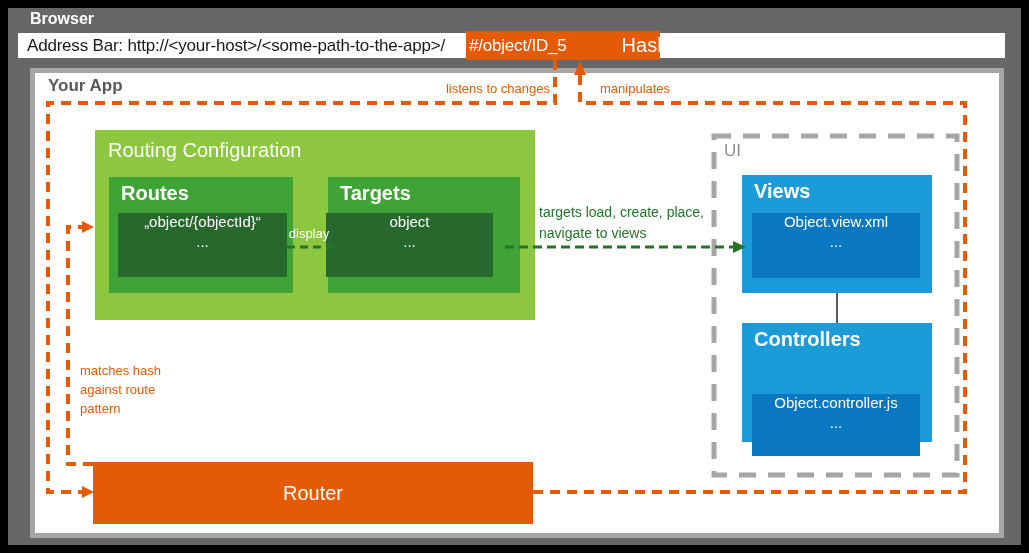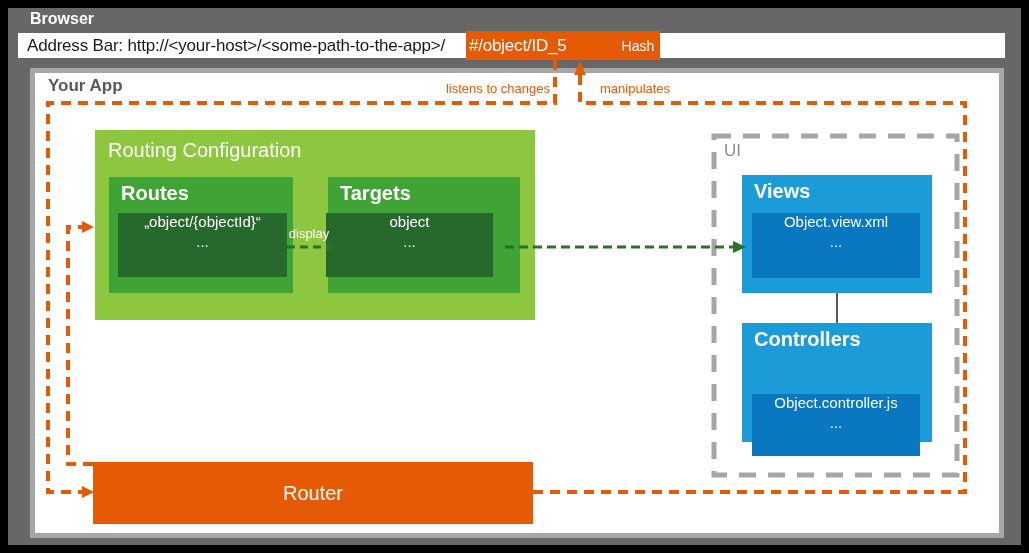--- a/index.html
+++ b/index.html
@@ -9,21 +9,21 @@
   }
   .chrome{position:absolute;left:8px;top:8px;width:1013px;height:537px;background:#676767;}
   .browser-label{position:absolute;left:30px;top:10px;font-size:16px;font-weight:bold;color:#fff;}
   .address-bar{position:absolute;left:18px;top:33px;width:987px;height:25px;background:#fff;}
   .address-text{position:absolute;left:9px;top:0;line-height:25px;font-size:17px;color:#1a1a1a;white-space:nowrap;letter-spacing:-0.2px;}
   .hash-box{
     position:absolute;left:466px;top:31px;width:194px;height:29px;background:#e45a05;
     display:flex;align-items:center;justify-content:space-between;padding:0 12px 0 3px;box-sizing:border-box;gap:29px;
   }
   .hash-value{font-size:17px;color:#fff;letter-spacing:-0.2px;}
-  .hash-label{font-size:14px;color:#fff;margin-left:26px;}
+  .hash-label{font-size:20px;color:#fff;margin-left:26px;}
   .app-panel{position:absolute;left:30px;top:68px;width:974px;height:470px;background:#fff;border:5px solid #a6a6a6;box-sizing:border-box;}
   .your-app-label{position:absolute;left:48px;top:76px;font-size:17px;font-weight:bold;color:#595959;}
 
   .box{position:absolute;box-sizing:border-box;}
   .rc-box{left:95px;top:130px;width:440px;height:190px;background:#8dc63f;}
   .rc-title{position:absolute;left:13px;top:9px;font-size:20px;color:#fff;}
   .routes-box{left:109px;top:177px;width:184px;height:116px;background:#3fa435;}
   .targets-box{left:328px;top:177px;width:192px;height:116px;background:#3fa435;}
   .views-box{left:742px;top:175px;width:190px;height:118px;background:#1b9cd8;}
   .controllers-box{left:742px;top:323px;width:190px;height:119px;background:#1b9cd8;}
@@ -105,20 +105,25 @@
     <div class="line">Object.controller.js</div>
     <div class="line">...</div>
   </div>
 
   <div class="box router-box">
     <div class="router-title">Router</div>
   </div>
 
   <div class="ann ann-listens lbl">listens to changes</div>
   <div class="ann ann-manipulates lbl">manipulates</div>
+  <div class="ann ann-matches lbl">matches hash
+against route
+pattern</div>
+  <div class="ann-green lbl">targets load, create, place,
+navigate to views</div>
   <div class="ann-display lbl">display</div>
 
   <svg class="overlay" width="1029" height="553" viewBox="0 0 1029 553">
 
     <rect x="714" y="136" width="243" height="339" fill="none" stroke="#a6a6a6" stroke-width="5" stroke-dasharray="17 12"></rect>
 
     <line x1="837" y1="293" x2="837" y2="323" stroke="#595959" stroke-width="2"></line>
 
     <polyline points="555,60 555,103 48,103 48,492 82,492" fill="none" stroke="#e45a05" stroke-width="4" stroke-dasharray="10 7"></polyline>
     <polygon points="82,486 82,498 94,492" fill="#e45a05"></polygon>

